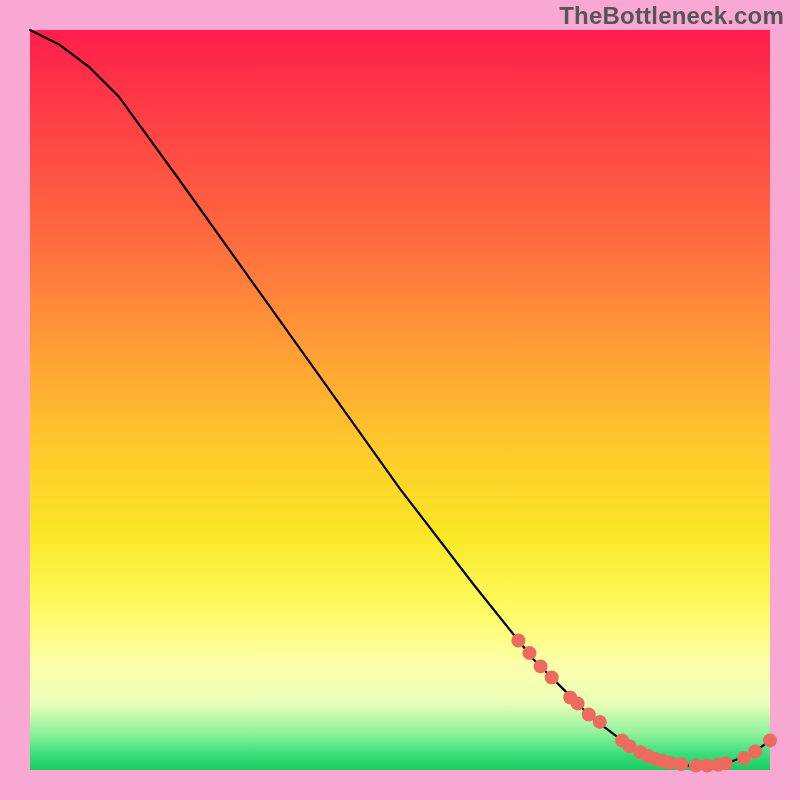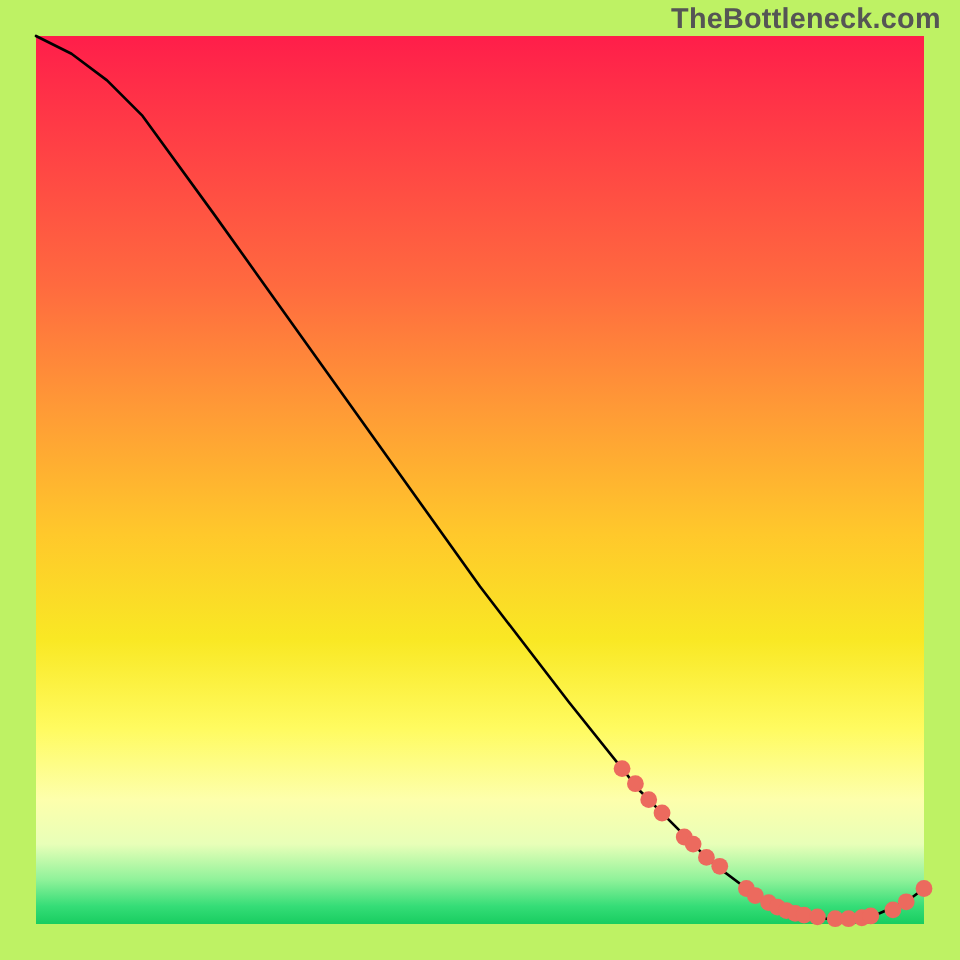--- a/index.html
+++ b/index.html
@@ -8,21 +8,21 @@
     width: 800px;
     height: 800px;
     background: #000;
     overflow: hidden;
     font-family: Arial, Helvetica, sans-serif;
   }
   .frame {
     position: relative;
     width: 800px;
     height: 800px;
-    background: #bef264;
+    background: #f9a8d4;
   }
   .watermark {
     position: absolute;
     top: 2px;
     right: 16px;
     color: #555;
     font-size: 24px;
     font-weight: 600;
     letter-spacing: 0.2px;
     user-select: none;

